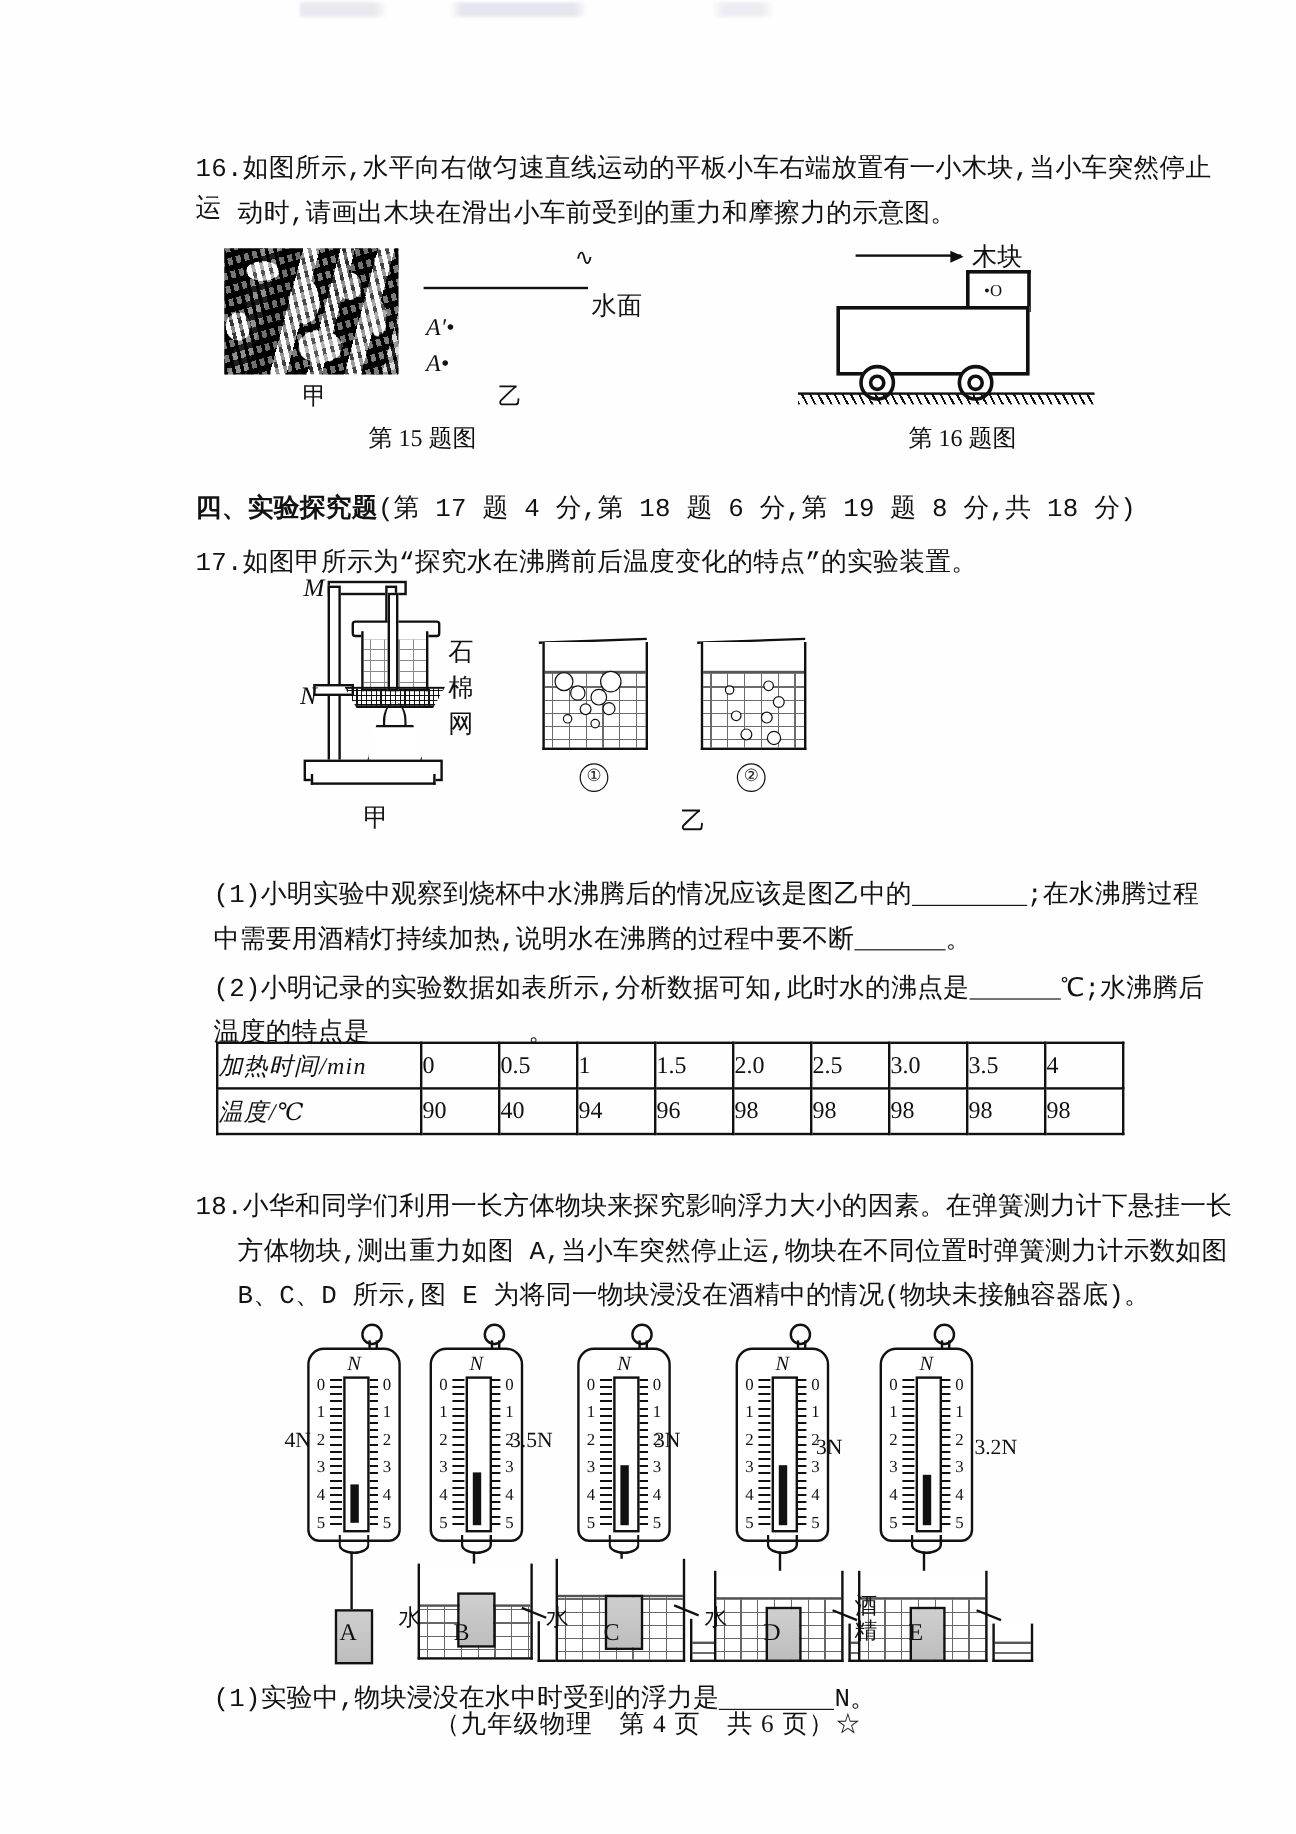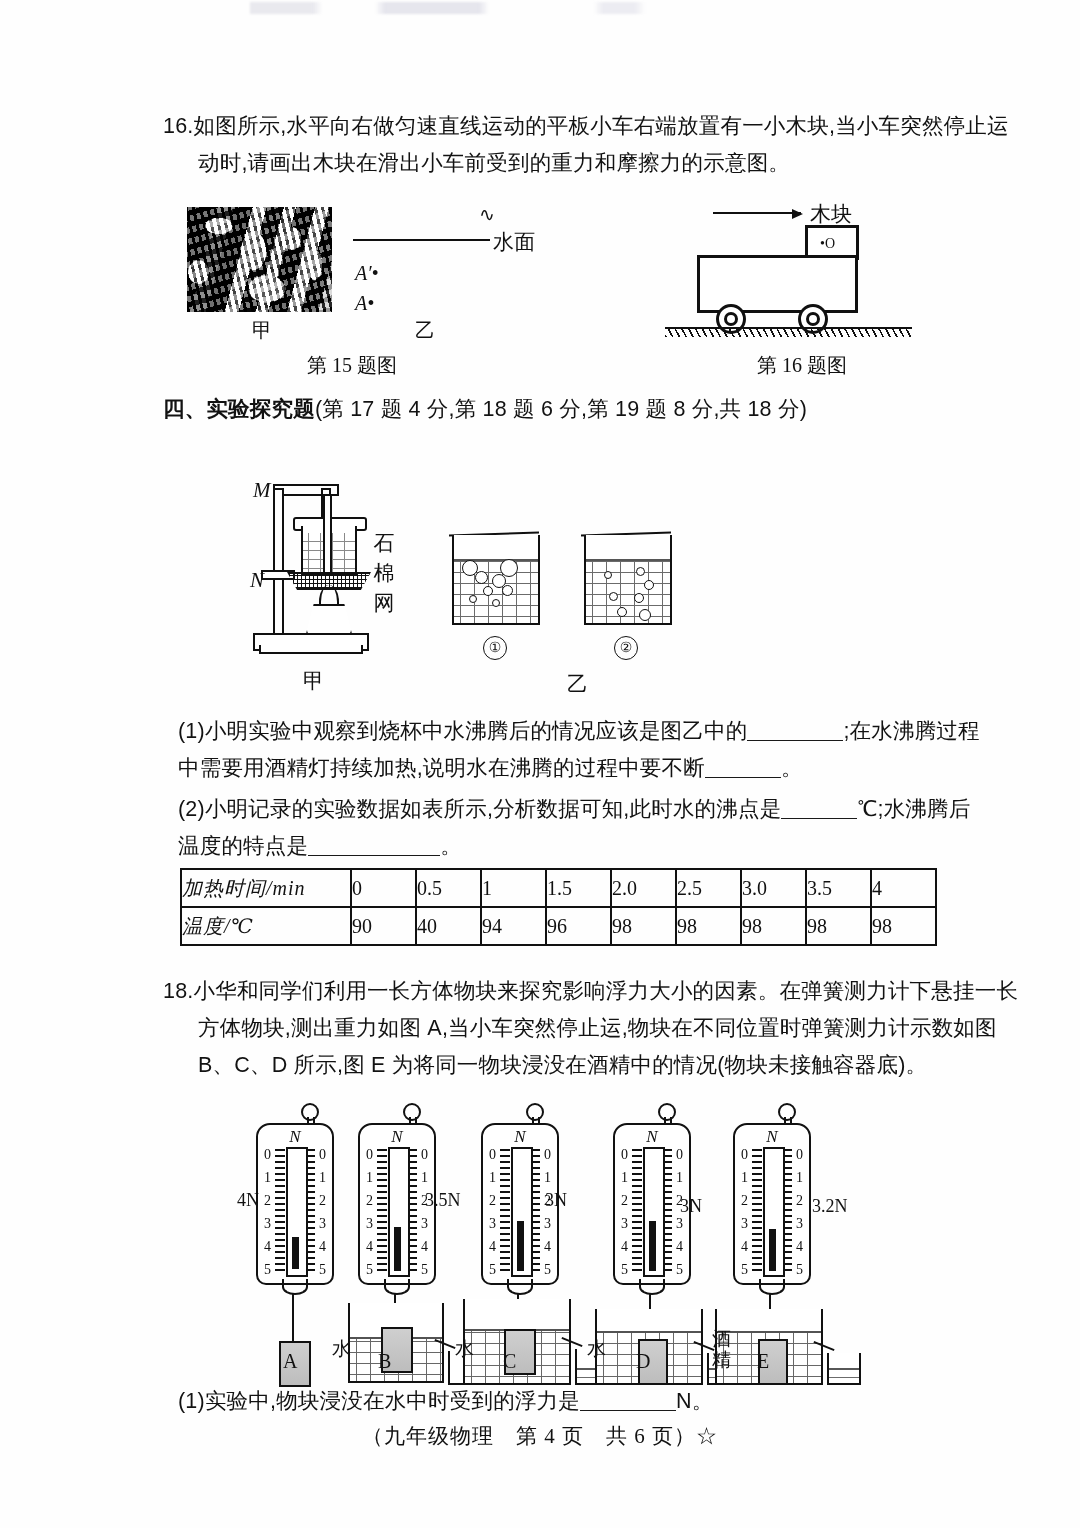--- a/index.html
+++ b/index.html
@@ -23,21 +23,22 @@
     height: 1528px;
     background: #fefefe;
   }
   
   .qtext {
     position: absolute;
     font-size: 21.5px;
     line-height: 33px;
     letter-spacing: 0.2px;
     color: #121212;
-    font-family: Liberation Sans, sans-serif;
+    font-family: Liberation Mono, monospace;
+    margin-top: 16px;
   }
   .bold { font-weight: bold; }
   .blank {
     display: inline-block;
     border-bottom: 1.6px solid #1a1a1a;
     vertical-align: -3px;
   }
   .b-sm { width: 76px; }
   .b-md { width: 96px; }
   .b-lg { width: 132px; }
@@ -398,20 +399,21 @@
     <div class="wheel wheel-2"></div>
     <div class="ground"></div>
     <div class="hatch"></div>
   </div>
   <div class="fig-cap" style="left:757px; top:352px;">第 16 题图</div>
 
   <div class="qtext" style="left:163px; top:393px;">
     <span class="bold">四、实验探究题</span><span>(第 17 题 4 分,第 18 题 6 分,第 19 题 8 分,共 18 分)</span>
   </div>
 
+  <div class="qtext" style="left:163px; top:438px;">17.如图甲所示为“探究水在沸腾前后温度变化的特点”的实验装置。</div>
 
   <div class="app">
     <div class="rod-top"></div>
     <div class="clamp-v"></div>
     <div class="rod"></div>
     <div class="clamp-n"></div>
     <div class="lid"></div>
     <div class="beaker">
       <div class="beaker-water"></div>
     </div>

